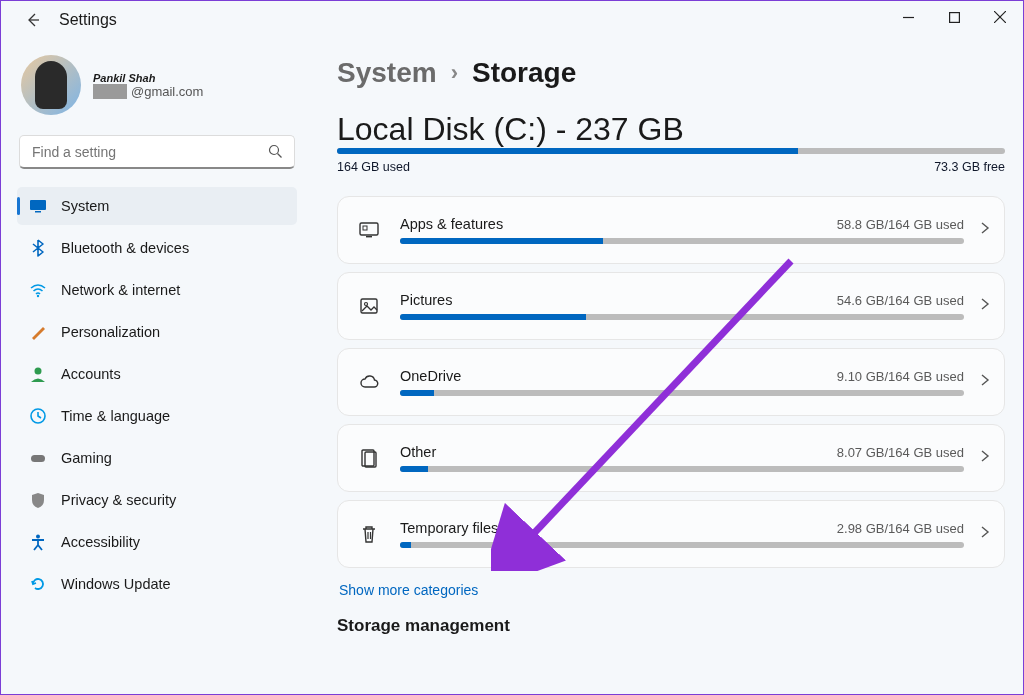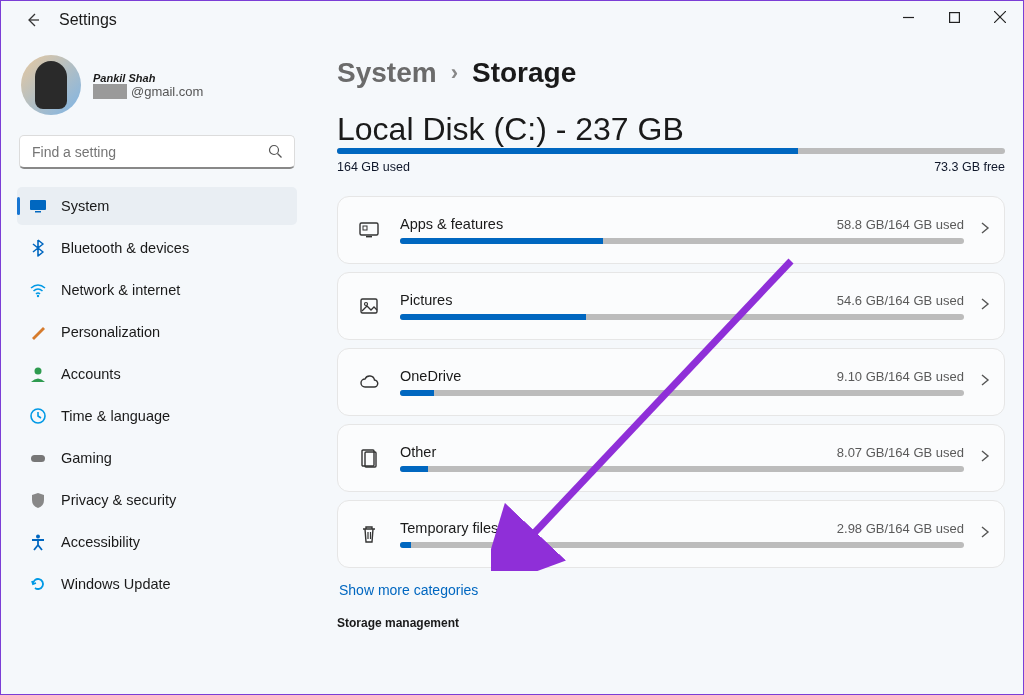--- a/index.html
+++ b/index.html
@@ -201,21 +201,21 @@
     margin-left: 16px;
     color: #555;
   }
   .show-more {
     color: #0067c0;
     font-size: 14px;
     margin: 14px 0 18px 2px;
     cursor: pointer;
   }
   .section-title {
-    font-size: 12px;
+    font-size: 17px;
     font-weight: 600;
     color: #1a1a1a;
     margin-bottom: 8px;
   }
   .arrow-annotation {
     position: absolute;
     pointer-events: none;
   }
 </style>
 </head>

